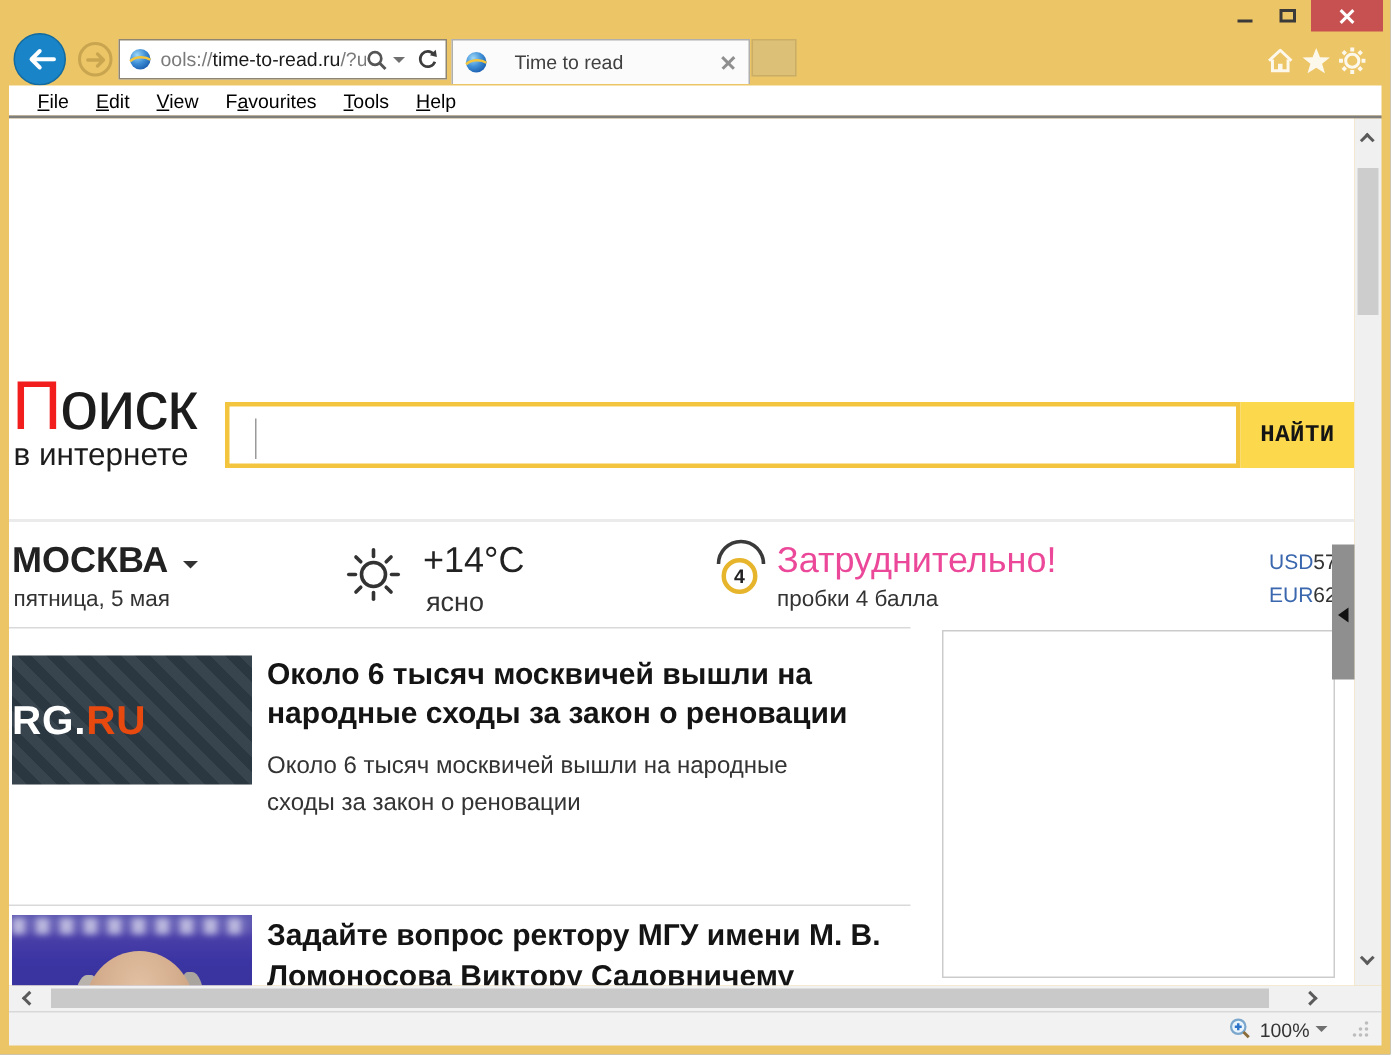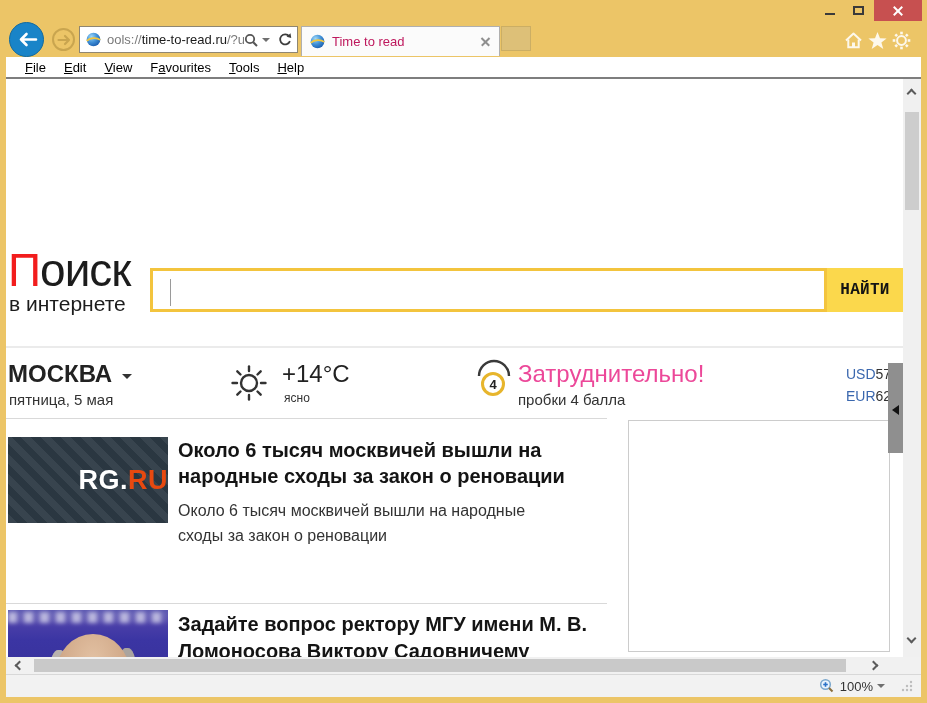--- a/index.html
+++ b/index.html
@@ -20,21 +20,21 @@
   .x-glyph::after { transform:rotate(-45deg); }
 
   
   .btn-back { left:9px; top:22px; width:35px; height:35px; border-radius:50%; background:#1984C8; border:1px solid #136A9E; display:flex; align-items:center; justify-content:center; }
   .btn-fwd { left:52px; top:28px; width:23px; height:23px; border-radius:50%; border:2px solid #C9A54F; display:flex; align-items:center; justify-content:center; }
   .addressbar { left:79px; top:26px; width:219px; height:27px; background:#fff; border:1px solid #8E8672; display:flex; align-items:center; padding:0 5px 0 6px; }
   .url { font-size:13px; margin-left:6px; white-space:nowrap; overflow:hidden; color:#1a1a1a; flex:1; }
   .url .dim { color:#7a7a7a; }
   .caret-down { width:0; height:0; border-left:4px solid transparent; border-right:4px solid transparent; border-top:4px solid #6f6f6f; display:inline-block; }
   .tab { left:301px; top:26px; width:199px; height:30px; background:#FBFBFB; border:1px solid #AFAFAF; border-bottom:none; display:flex; align-items:center; padding:0 8px; }
-  .tab-title { font-size:13px; color:#be185d; margin-left:7px; flex:1; }
+  .tab-title { font-size:13px; color:#404040; margin-left:18px; flex:1; }
   .tab-close { position:relative; width:11px; height:11px; cursor:default; }
   .tab-close::before, .tab-close::after { content:""; position:absolute; left:0; top:4.5px; width:11px; height:1.6px; background:#8f8f8f; }
   .tab-close::before { transform:rotate(45deg); }
   .tab-close::after { transform:rotate(-45deg); }
   .newtab { left:501px; top:26px; width:30px; height:25px; background:#DDC078; border:1px solid #CBAE64; }
   .top-icon { top:30px; width:20px; height:20px; display:flex; align-items:center; justify-content:center; }
 
   
   .menubar { left:6px; top:57px; width:915px; height:20px; background:#fff; display:flex; align-items:center; padding-left:10px; }
   .menu-item { font-size:13px; color:#000; padding:0 9px; }
@@ -48,33 +48,33 @@
   .searchbox { position:absolute; left:144px; top:189px; width:677px; height:44px; background:#fff; border:3px solid #F3C43E; }
   .search-caret { position:absolute; left:17px; top:8px; width:1px; height:27px; background:#9a9a9a; }
   .btn-find { position:absolute; left:821px; top:189px; width:76px; height:44px; background:#FBD84C; border:none; font-family:Liberation Mono, monospace; font-size:16px; font-weight:bold; color:#141414; letter-spacing:.3px; }
   .divider-top { position:absolute; left:0; top:267px; width:897px; height:2px; background:#EBEBEB; }
 
   .city-name { position:absolute; left:2px; top:281px; font-size:24px; color:#222; display:flex; align-items:center;font-weight:bold; }
   .city-caret { width:0; height:0; border-left:5px solid transparent; border-right:5px solid transparent; border-top:5px solid #333; margin-left:10px; margin-top:4px; }
   .city-date { position:absolute; left:3px; top:312px; font-size:15px; color:#333; }
   .sun { position:absolute; left:222px; top:283px; }
   .temp { position:absolute; left:276px; top:281px; font-size:24px; color:#222; }
-  .weather-desc { position:absolute; left:278px; top:312px; font-size:12px; color:#333; }
+  .weather-desc { position:absolute; left:278px; top:312px; font-size:18px; color:#333; }
   .gauge { position:absolute; left:468px; top:280px; }
   .traffic-status { position:absolute; left:512px; top:281px; font-size:24px; color:#ec4899; }
   .traffic-desc { position:absolute; left:512px; top:312px; font-size:15px; color:#333; }
   .rates { position:absolute; left:816px; top:287px; width:74px; font-size:14px; }
   .rate-row { display:flex; justify-content:space-between; margin-bottom:6px; }
   .rate-code { color:#3A67AE;margin-left:24px; }
   .rate-val { color:#333; }
 
   .divider-mid { position:absolute; left:0; top:339px; width:601px; height:1px; background:#D9D9D9; }
   .right-panel { position:absolute; left:622px; top:341px; width:262px; height:232px; border:1px solid #CCCCCC; background:#fff; }
 
-  .thumb1 { position:absolute; left:2px; top:358px; width:160px; height:86px; background:#2D3A45; background-image:repeating-linear-gradient(45deg, rgba(255,255,255,.05) 0 7px, rgba(0,0,0,.06) 7px 14px); display:flex; align-items:center; justify-content:flex-end; }
+  .thumb1 { position:absolute; left:2px; top:358px; width:160px; height:86px; background:#2D3A45; background-image:repeating-linear-gradient(45deg, rgba(255,255,255,.05) 0 7px, rgba(0,0,0,.06) 7px 14px); display:flex; align-items:center; justify-content:flex-start; }
   .rg-logo { font-size:27px; font-weight:bold; color:#fff; letter-spacing:.5px; }
   .rg-logo .orange { color:#E8490F; }
   .headline { position:absolute; font-size:20px; font-weight:bold; line-height:26px; color:#141414; }
   .h1a { left:172px; top:358px; width:420px; }
   .summary { position:absolute; left:172px; top:419px; width:388px; font-size:16px; line-height:25px; color:#333; }
   .divider-low { position:absolute; left:0; top:524px; width:601px; height:1px; background:#D9D9D9; }
   .thumb2 { position:absolute; left:2px; top:531px; width:160px; height:86px; background:linear-gradient(180deg,#5a55b0 0px,#4a3fa8 14px,#3B35A3 30px,#352F96 86px); overflow:hidden; }
   .thumb2 .band { position:absolute; left:0; top:2px; width:160px; height:11px; background:repeating-linear-gradient(90deg, rgba(255,255,255,.75) 0 9px, rgba(255,255,255,.15) 9px 16px); filter:blur(2px); opacity:.8; }
   .thumb2 .head { position:absolute; left:48px; top:24px; width:74px; height:80px; background:radial-gradient(ellipse at 50% 35%, #E3C2A4 0%, #D3AC8C 55%, #BC9274 100%); border-radius:50% 50% 48% 48%; }
   .thumb2 .hair-l { position:absolute; left:42px; top:40px; width:16px; height:38px; background:#b9b3ae; border-radius:60% 40% 40% 60%; }

